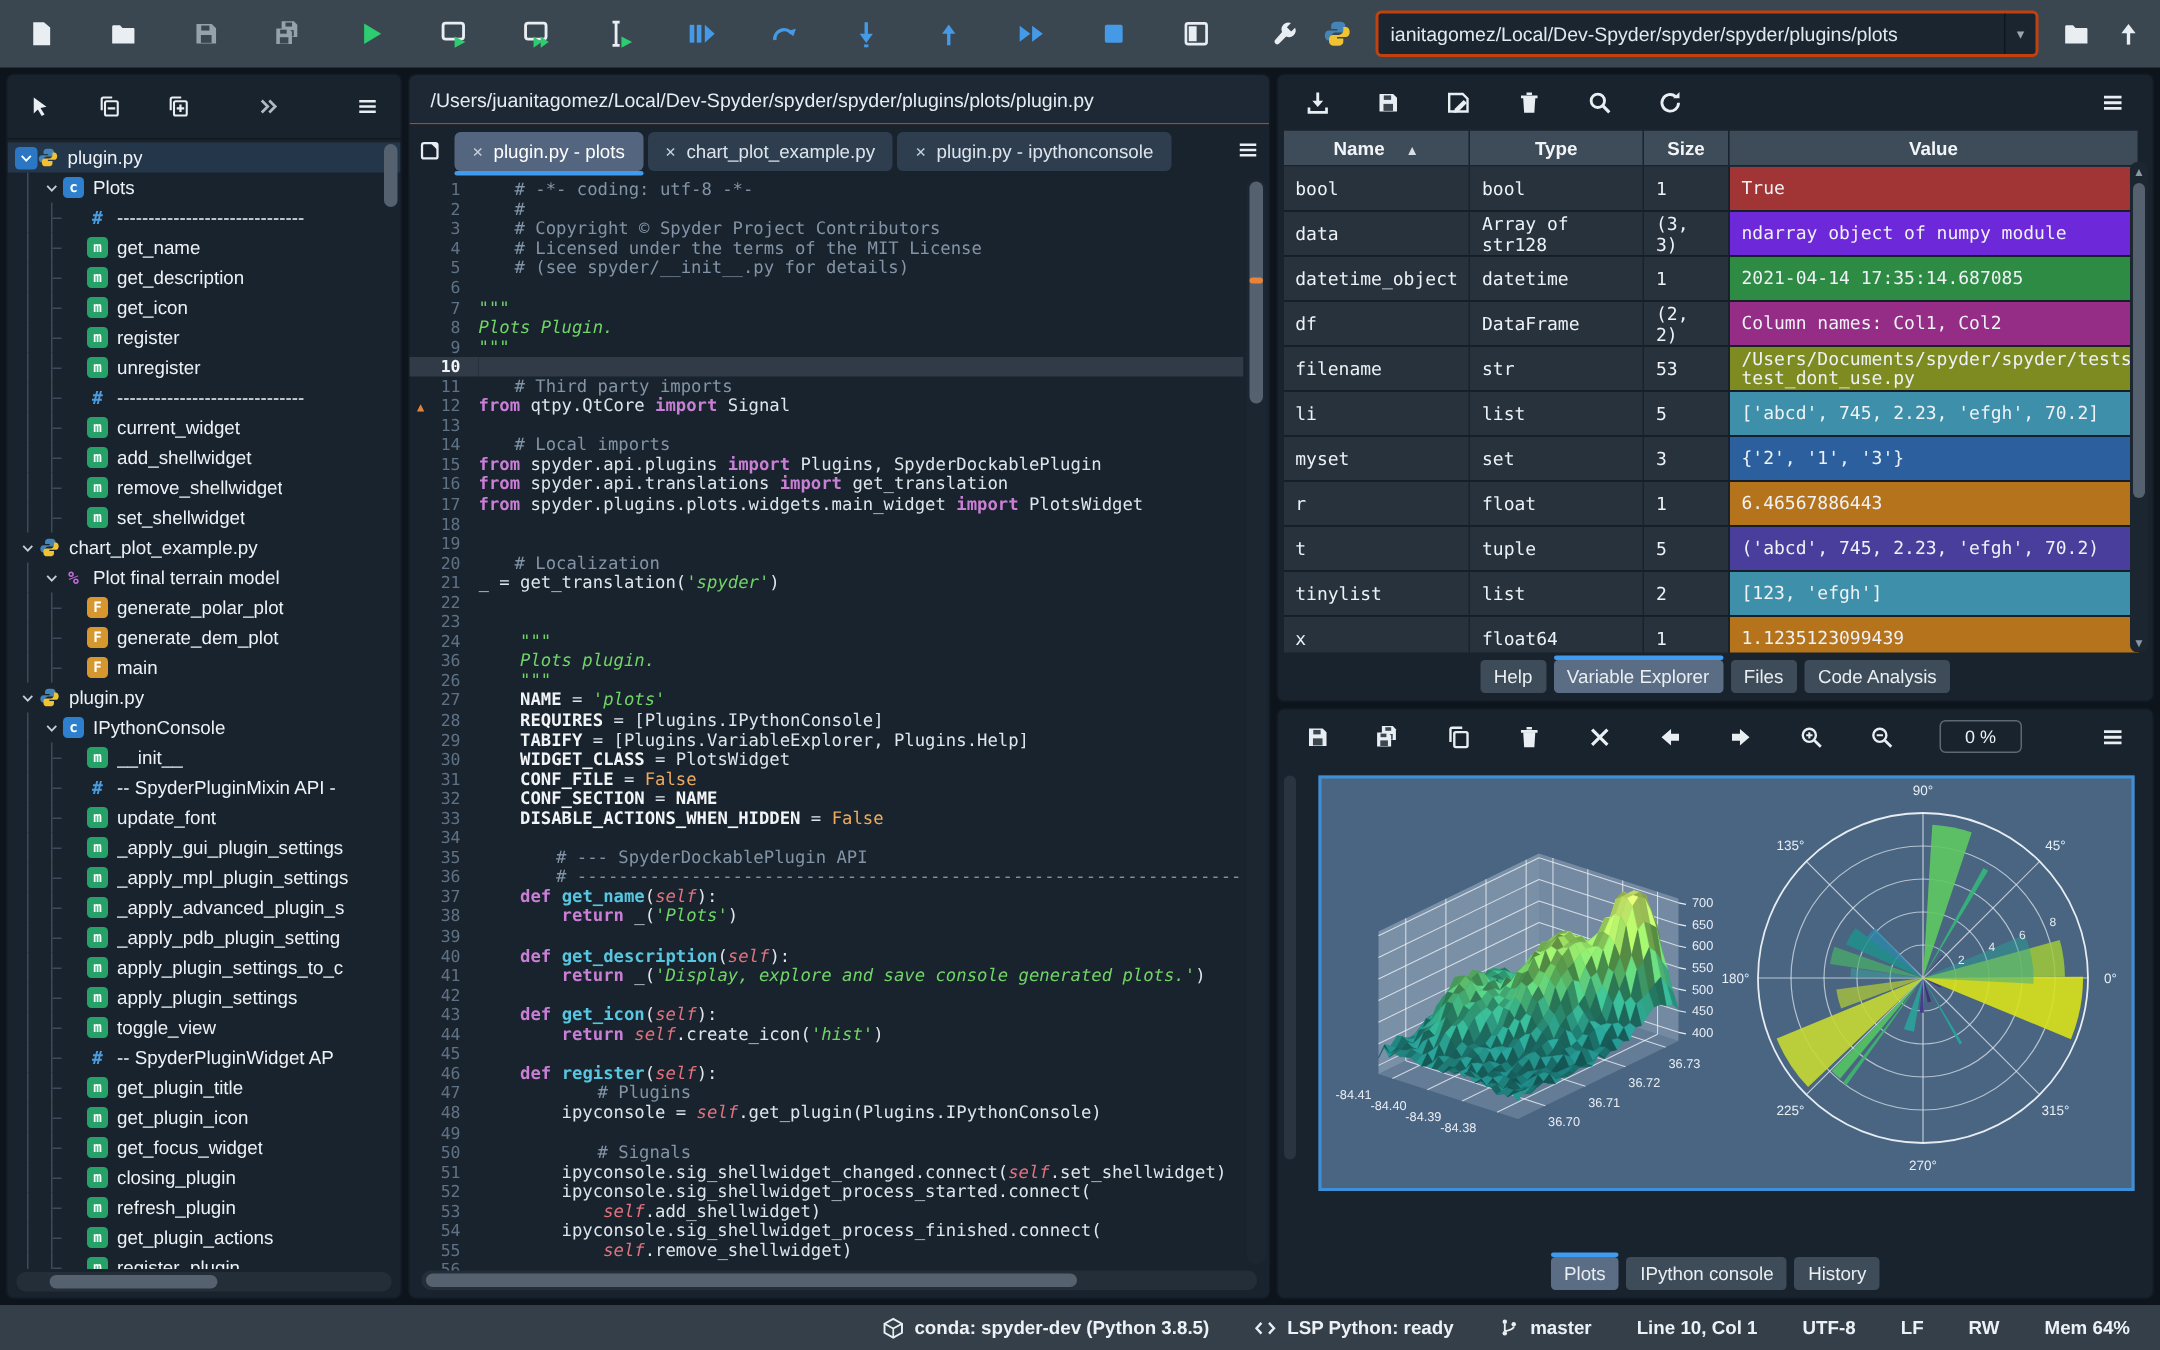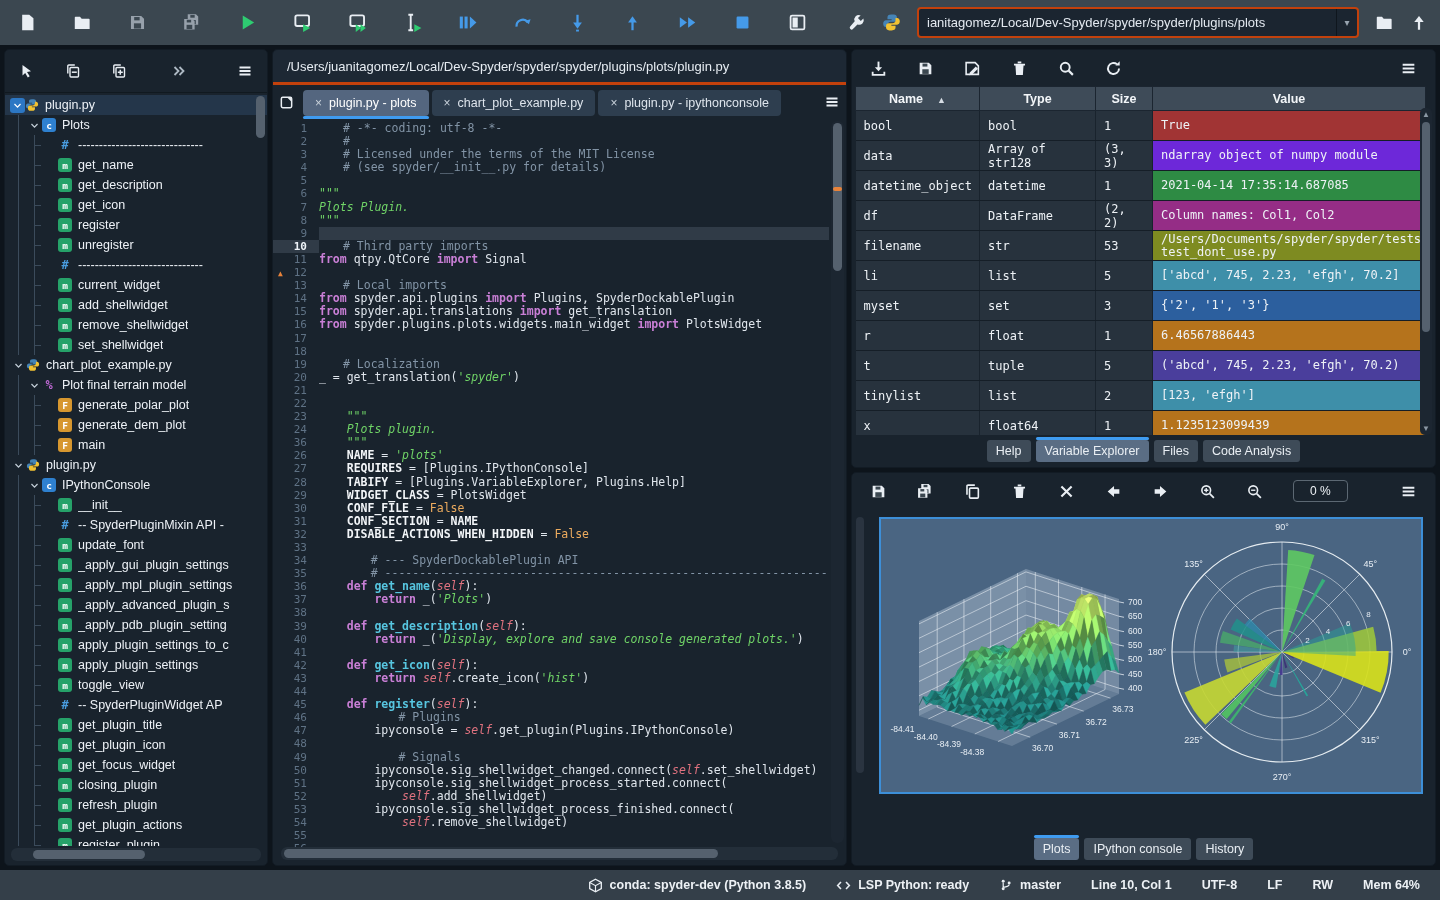--- a/index.html
+++ b/index.html
@@ -40,21 +40,21 @@
   .badge.glyph{background:transparent;font-size:12px;font-weight:bold;}
   .tlabel{overflow:hidden;text-overflow:clip;}
   .scroll-thumb{background:#55616e;border-radius:5px;}
   .outline-hscroll{height:13px;flex:none;margin:2px 6px 4px 6px;background:#232e39;border-radius:6px;position:relative;}
   .outline-hscroll .scroll-thumb{position:absolute;left:22px;top:2px;height:9px;width:112px;}
   .tree-vthumb{position:absolute;right:2px;top:3px;width:9px;height:42px;}
 
   
   .editor{flex:1;display:flex;flex-direction:column;}
   .crumb{height:32px;flex:none;display:flex;align-items:center;padding:0 14px;font-size:13px;color:#e6ecf2;
-    background:#1d2834;border-radius:5px 5px 0 0;border-bottom:3px solid #c2410c;}
+    background:#1d2834;border-radius:5px 5px 0 0;border-bottom:1px solid #c2410c;}
   .tabs-row{height:34px;flex:none;display:flex;align-items:flex-end;gap:3px;padding:0 6px;background:#19232d;}
   .tab-browse{align-self:center;margin-right:6px;}
   .etab{height:26px;margin-bottom:3px;display:flex;align-items:center;gap:7px;padding:0 12px;border-radius:4px;
     background:#2e3e4f;font-size:12.5px;color:#dde4ec;cursor:pointer;position:relative;}
   .etab .x{font-size:12px;color:#c9d2db;}
   .etab.active{background:#54667f;color:#fff;}
   .etab.active:after{content:"";position:absolute;left:0;right:0;bottom:-3px;height:3px;background:#3f9bf0;border-radius:2px;}
   .etabs-menu{margin-left:auto;align-self:center;}
   .code-wrap{flex:1;display:flex;min-height:0;position:relative;}
   .gutter{width:46px;flex:none;padding-top:3px;text-align:right;}
@@ -668,20 +668,21 @@
             <div class="ln">51</div>
             <div class="ln">52</div>
             <div class="ln">53</div>
             <div class="ln">54</div>
             <div class="ln">55</div>
             <div class="ln">56</div>
           </div>
         <div class="code" id="code">
             <div class="cl"><span class="tok-c"># -*- coding: utf-8 -*-</span></div>
             <div class="cl"><span class="tok-c">#</span></div>
+            <div class="cl"><span class="tok-c"># Copyright © Spyder Project Contributors</span></div>
             <div class="cl"><span class="tok-c"># Licensed under the terms of the MIT License</span></div>
             <div class="cl"><span class="tok-c"># (see spyder/__init__.py for details)</span></div>
             <div class="cl">&nbsp;</div>
             <div class="cl"><span class="tok-s">"""</span></div>
             <div class="cl"><span class="tok-s">Plots Plugin.</span></div>
             <div class="cl"><span class="tok-s">"""</span></div>
             <div class="cl cur">&nbsp;</div>
             <div class="cl"><span class="tok-c"># Third party imports</span></div>
             <div class="cl"><span class="tok-k">from</span><span class="tok-t"> qtpy.QtCore </span><span class="tok-k">import</span><span class="tok-t"> Signal</span></div>
             <div class="cl">&nbsp;</div>

